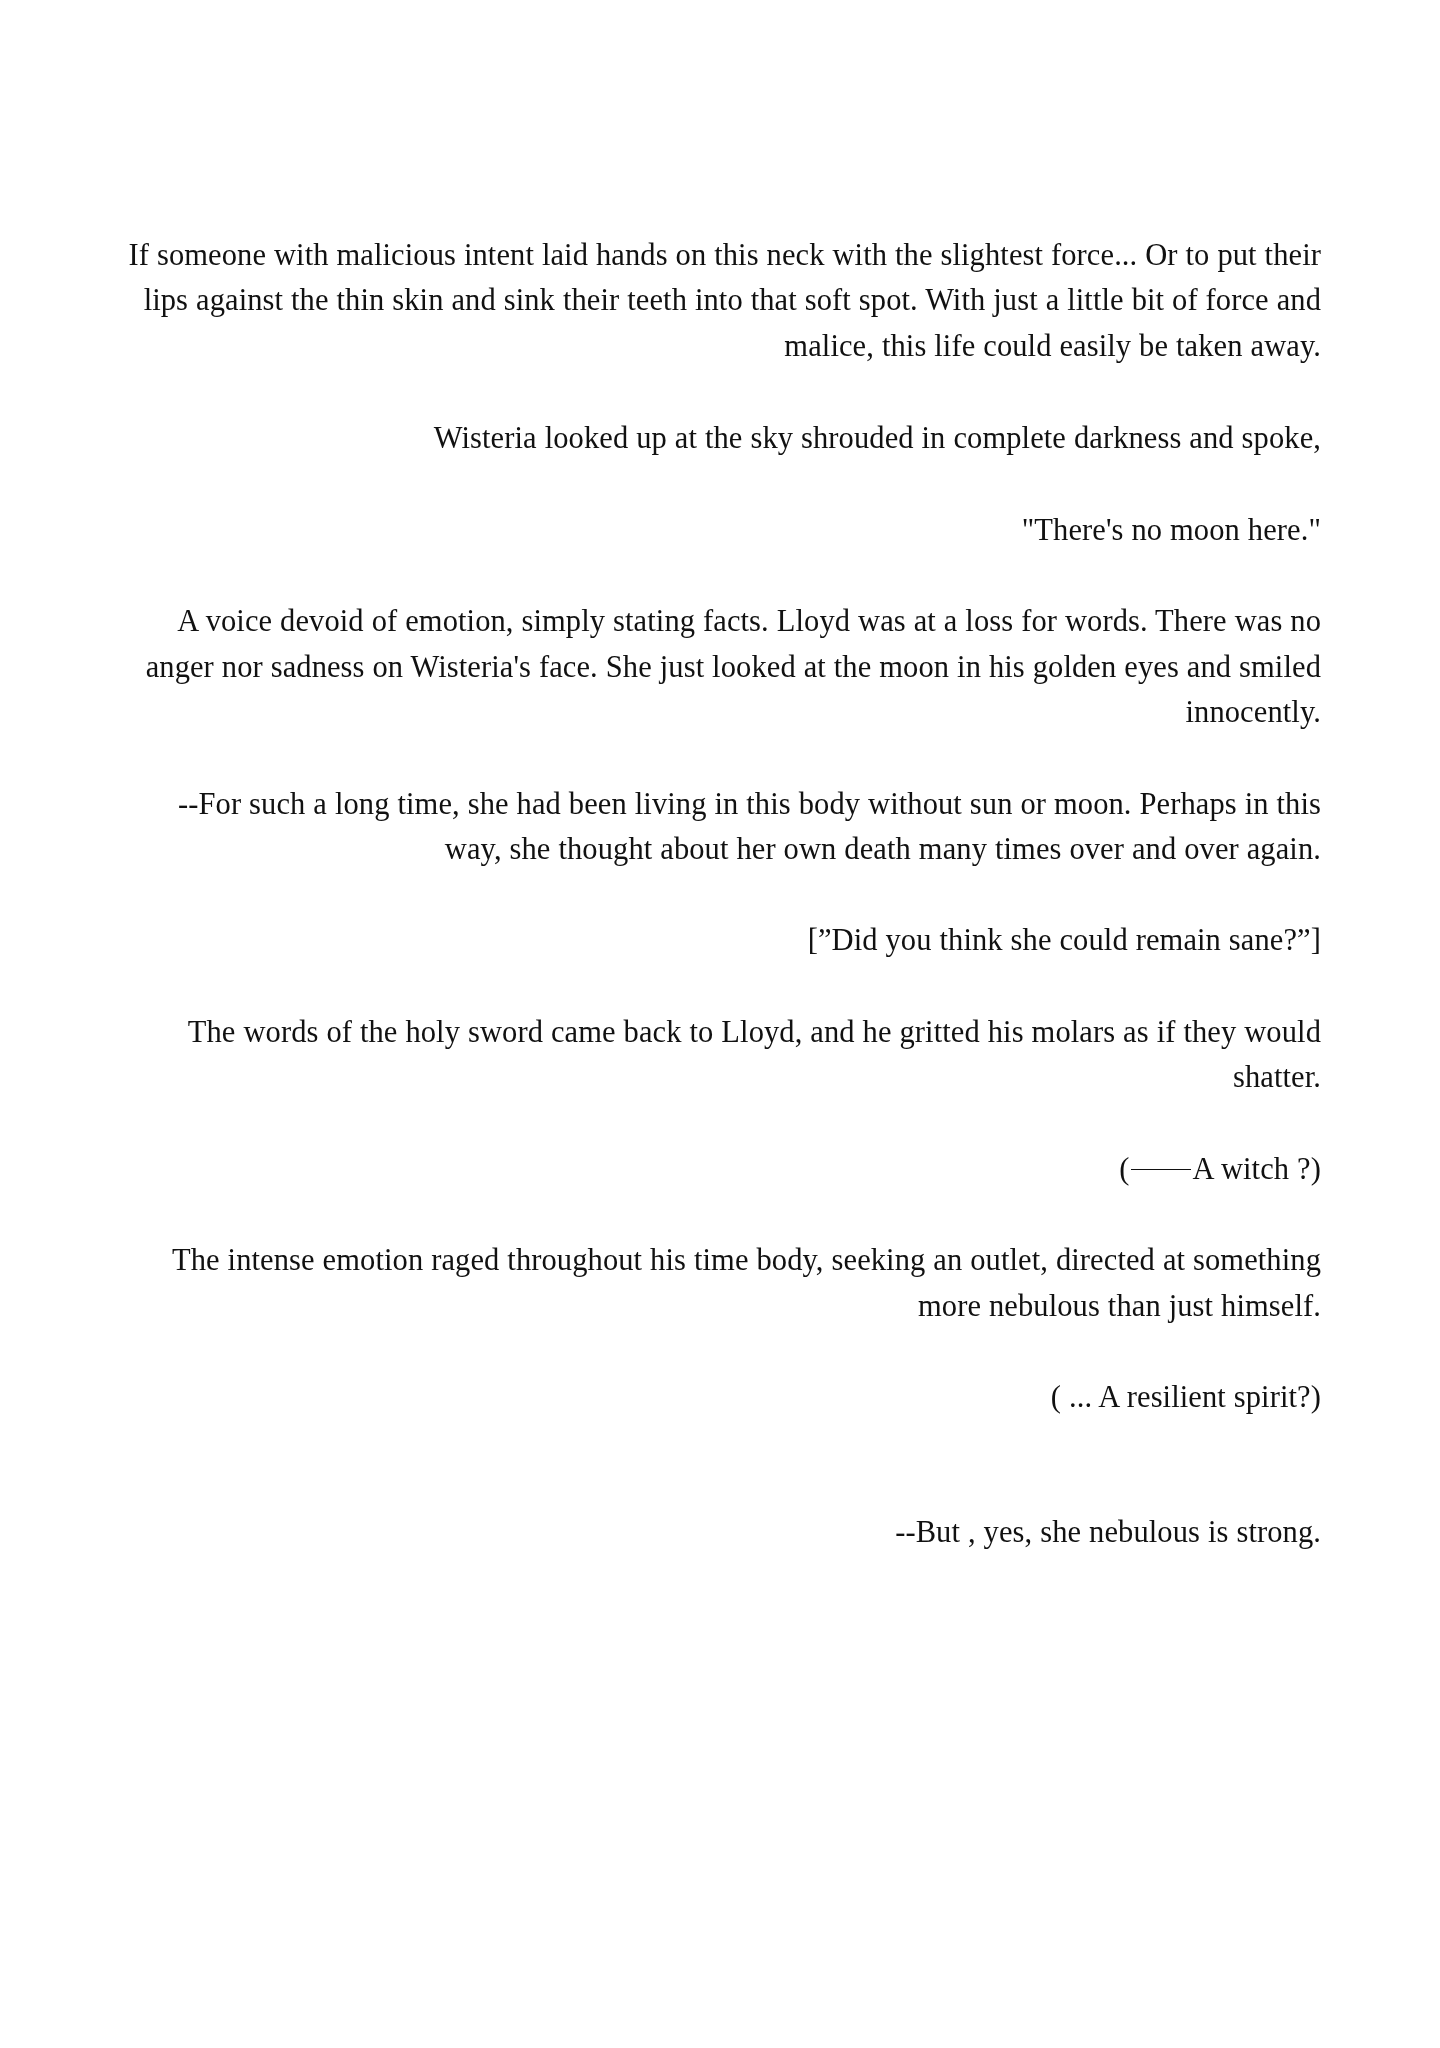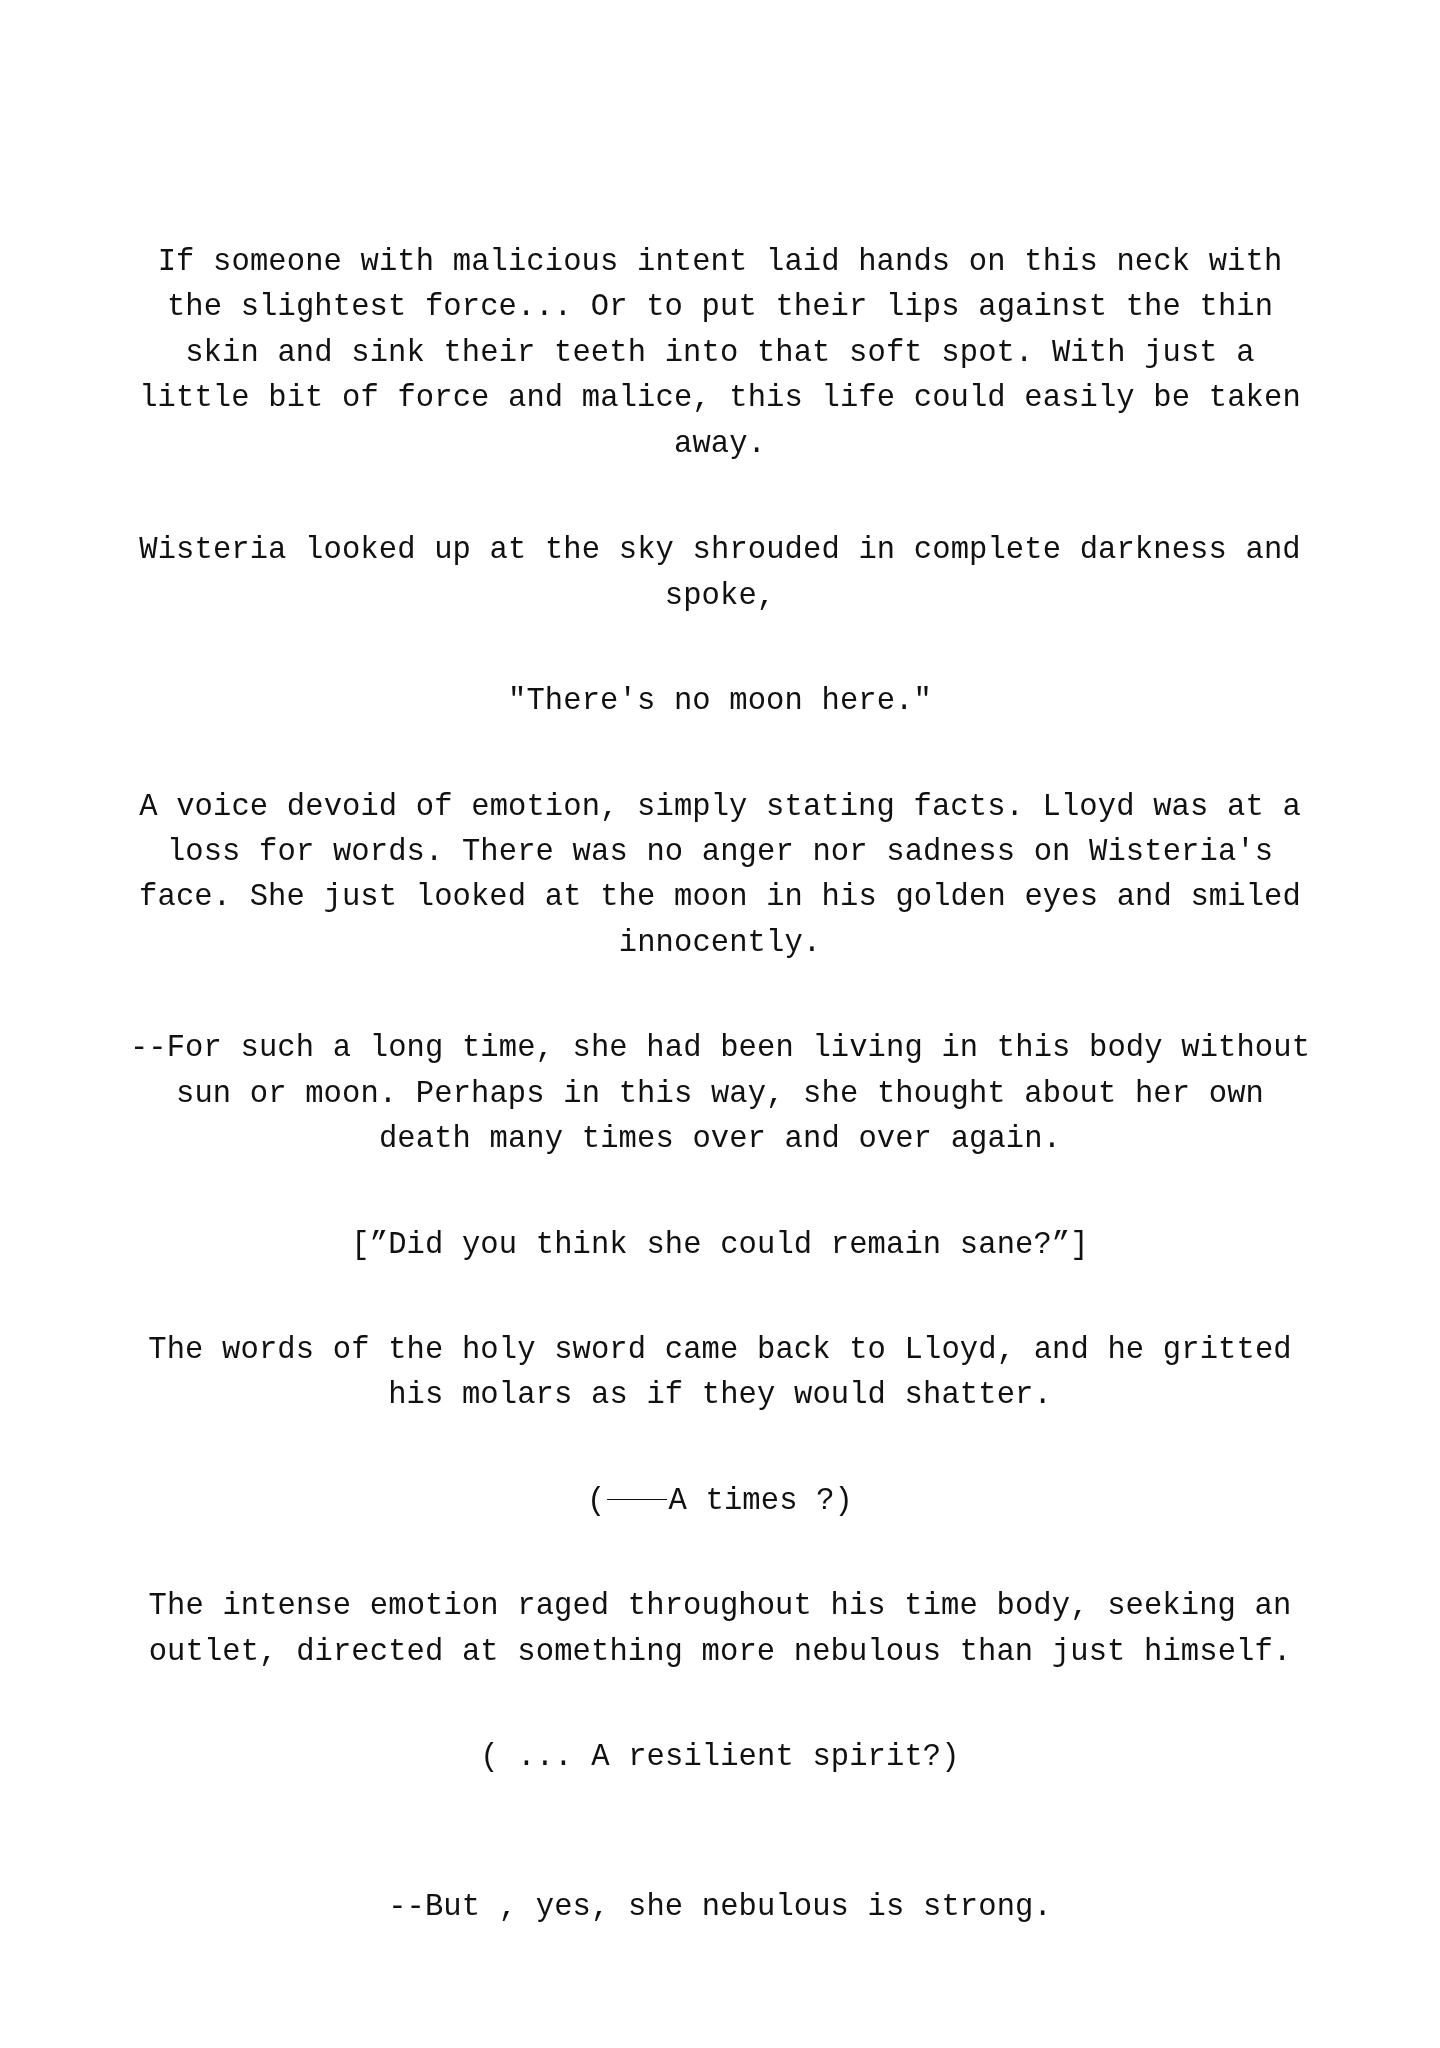--- a/index.html
+++ b/index.html
@@ -21,27 +21,26 @@
     height: 2048px;
     padding: 232px 118px 0 118px;
     background: #ffffff;
     position: relative;
   }
   .content {
     width: 1204px;
     margin: 0 auto;
   }
   .block {
-    text-align: center;
+    text-align: right;
     font-size: 30.5px;
     line-height: 1.49;
     letter-spacing: 0.1px;
     word-spacing: 0.2px;
-    margin: 8px;
-    font-family: Liberation Mono, monospace;
+    margin: 1px;
   }
   .gap-lg { height: 45px; }
   .gap-md { height: 44px; }
   .dash-rule {
     display: inline-block;
     width: 1.95em;
     border-bottom: 1.6px solid #111111;
     position: relative;
     top: -0.30em;
     margin: 0 0.06em;
@@ -75,21 +74,21 @@
     <div class="gap-md"></div>
 
     <p class="block">[”Did you think she could remain sane?”]</p>
 
     <div class="gap-md"></div>
 
     <p class="block">The words of the holy sword came back to Lloyd, and he gritted his molars as if they would shatter.</p>
 
     <div class="gap-md"></div>
 
-    <p class="block"><span>(</span><span class="dash-rule"></span><span>A times ?)</span></p>
+    <p class="block"><span>(</span><span class="dash-rule"></span><span>A witch ?)</span></p>
 
     <div class="gap-md"></div>
 
     <p class="block">The intense emotion raged throughout his time body, seeking an outlet, directed at something more nebulous than just himself.</p>
 
     <div class="gap-md"></div>
 
     <p class="block">( ... A resilient spirit?)</p>
 
     <div class="gap-md"></div>

